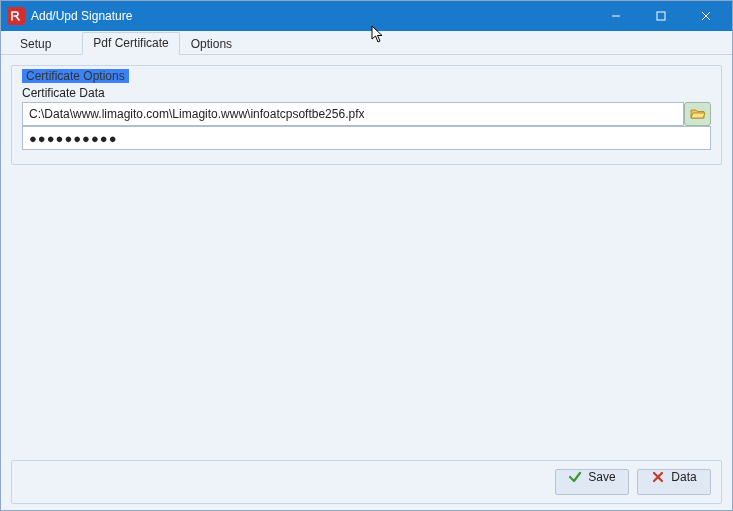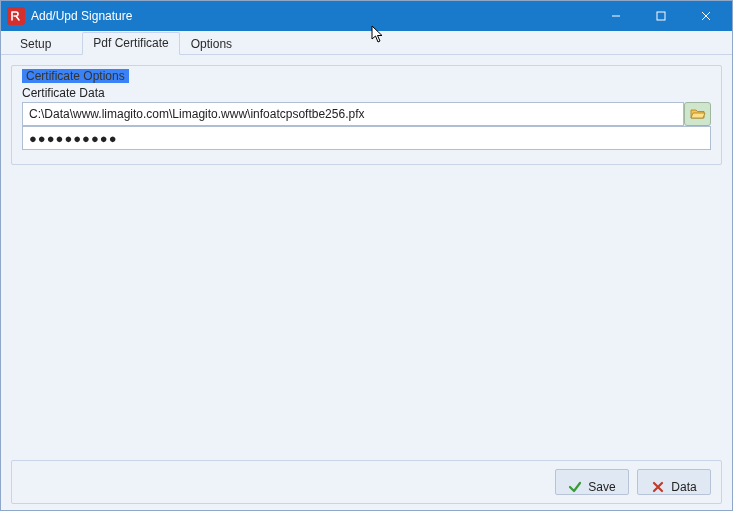--- a/index.html
+++ b/index.html
@@ -25,21 +25,21 @@
   .groupbox { border: 1px solid #c9d4e6; border-radius: 2px; padding: 14px 10px 14px 10px; position: relative; background: #eef2f9; }
   .groupbox-title { position: absolute; top: -9px; left: 10px; background: #3b82f6; padding: 0 4px; font-size: 12px; color: #333; margin-top: 12px; }
   .field-label { font-size: 12px; color: #222; margin-top: 6px; margin-bottom: 2px; }
   .input-row { display: flex; align-items: stretch; }
   .text-input { width: 100%; height: 24px; border: 1px solid #b0bed4; background: #fff; padding: 2px 6px; font-size: 12px; color: #222; font-family: inherit; }
   .browse-btn { width: 28px; height: 24px; border: 1px solid #9fb6a0; border-radius: 3px; background: #cfe6cd; display: flex; align-items: center; justify-content: center; cursor: default; }
   .browse-btn svg { width: 16px; height: 14px; }
 
   .footer { height: 44px; border-top: 1px solid #c9d4e6; background: #eef2f9; display: flex; align-items: center; justify-content: flex-end; padding: 0 10px; gap: 8px; margin: 0 10px 6px 10px; border: 1px solid #c9d4e6; border-radius: 2px; }
   .footer-outer { padding: 0 0 0 0; }
-  .btn { height: 26px; min-width: 74px; background: #e0e8f3; border: 1px solid #b7c4d8; border-radius: 2px; display: flex; align-items: flex-end; justify-content: center; gap: 6px; padding: 0 10px; font-size: 12px; color: #222; cursor: default; }
+  .btn { height: 26px; min-width: 74px; background: #e0e8f3; border: 1px solid #b7c4d8; border-radius: 2px; display: flex; align-items: flex-start; justify-content: center; gap: 6px; padding: 0 10px; font-size: 12px; color: #222; cursor: default; }
   .btn svg { width: 14px; height: 14px; }
 
   .pw-dots { letter-spacing: 1px; font-size: 13px; }
 </style>
 </head>
 <body>
 
 <div class="window">
 
   <div class="titlebar">

